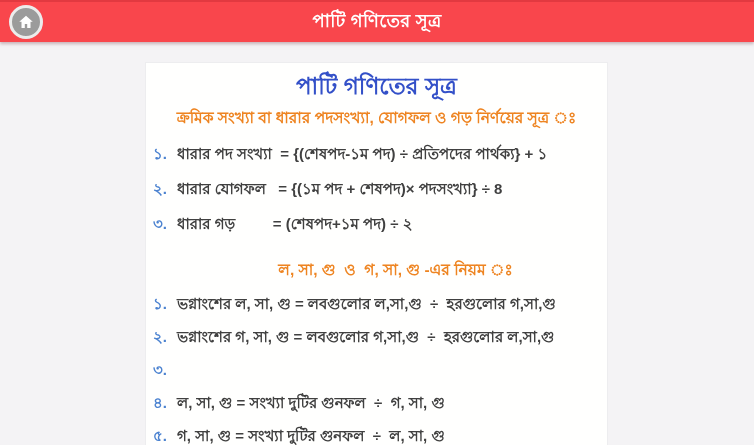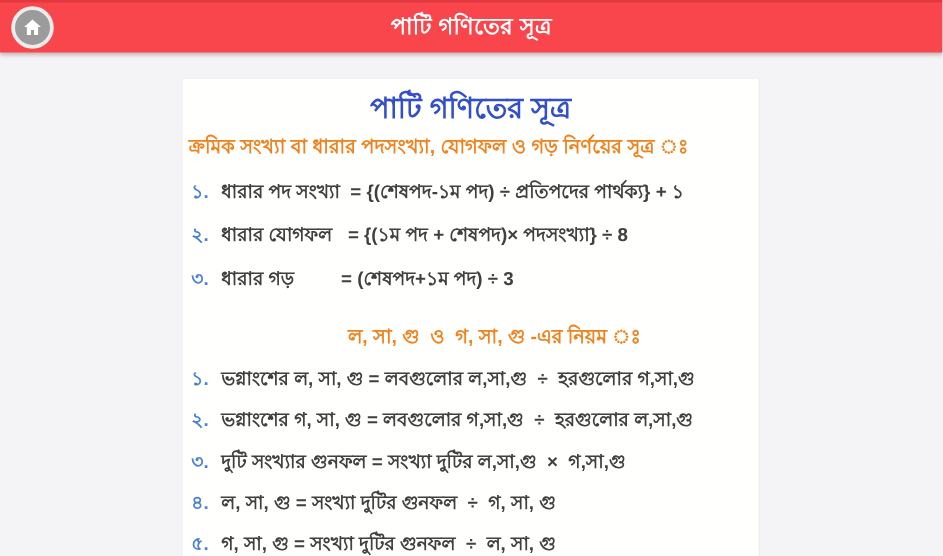--- a/index.html
+++ b/index.html
@@ -52,21 +52,21 @@
   }
   .card-title {
     text-align: center;
     color: #3350c8;
     font-size: 23px;
     font-weight: bold;
     line-height: 30px;
   }
   .section-heading-1 {
     margin-top: 6px;
-    text-align: left;
+    text-align: center;
     color: #ee8421;
     font-size: 15.5px;
     font-weight: bold;
     line-height: 22px;
     white-space: pre-wrap;
   }
   .section-heading-2 {
     margin-top: 25px;
     text-align: center;
     padding-left: 38px;
@@ -122,38 +122,37 @@
       <div class="frow">
         <span class="num">১.</span>
         <span class="txt">ধারার পদ সংখ্যা  = {(শেষপদ-১ম পদ) ÷ প্রতিপদের পার্থক্য} + ১</span>
       </div>
       <div class="frow">
         <span class="num">২.</span>
         <span class="txt">ধারার যোগফল   = {(১ম পদ + শেষপদ)× পদসংখ্যা} ÷ 8</span>
       </div>
       <div class="frow">
         <span class="num">৩.</span>
-        <span class="txt">ধারার গড়         = (শেষপদ+১ম পদ) ÷ 3</span>
+        <span class="txt">ধারার গড়         = (শেষপদ+১ম পদ) ÷ ২</span>
       </div>
     </div>
 
     <div class="section-heading-2">ল, সা, গু  ও  গ, সা, গু -এর নিয়ম ঃ</div>
 
     <div class="group2">
       <div class="frow">
         <span class="num">১.</span>
         <span class="txt">ভগ্নাংশের ল, সা, গু = লবগুলোর ল,সা,গু  ÷  হরগুলোর গ,সা,গু</span>
       </div>
       <div class="frow">
         <span class="num">২.</span>
         <span class="txt">ভগ্নাংশের গ, সা, গু = লবগুলোর গ,সা,গু  ÷  হরগুলোর ল,সা,গু</span>
       </div>
       <div class="frow">
         <span class="num">৩.</span>
-        <span class="txt">দুটি সংখ্যার গুনফল = সংখ্যা দুটির ল,সা,গু  ×  গ,সা,গু</span>
       </div>
       <div class="frow">
         <span class="num">৪.</span>
         <span class="txt">ল, সা, গু = সংখ্যা দুটির গুনফল  ÷  গ, সা, গু</span>
       </div>
       <div class="frow">
         <span class="num">৫.</span>
         <span class="txt">গ, সা, গু = সংখ্যা দুটির গুনফল  ÷  ল, সা, গু</span>
       </div>
     </div>

